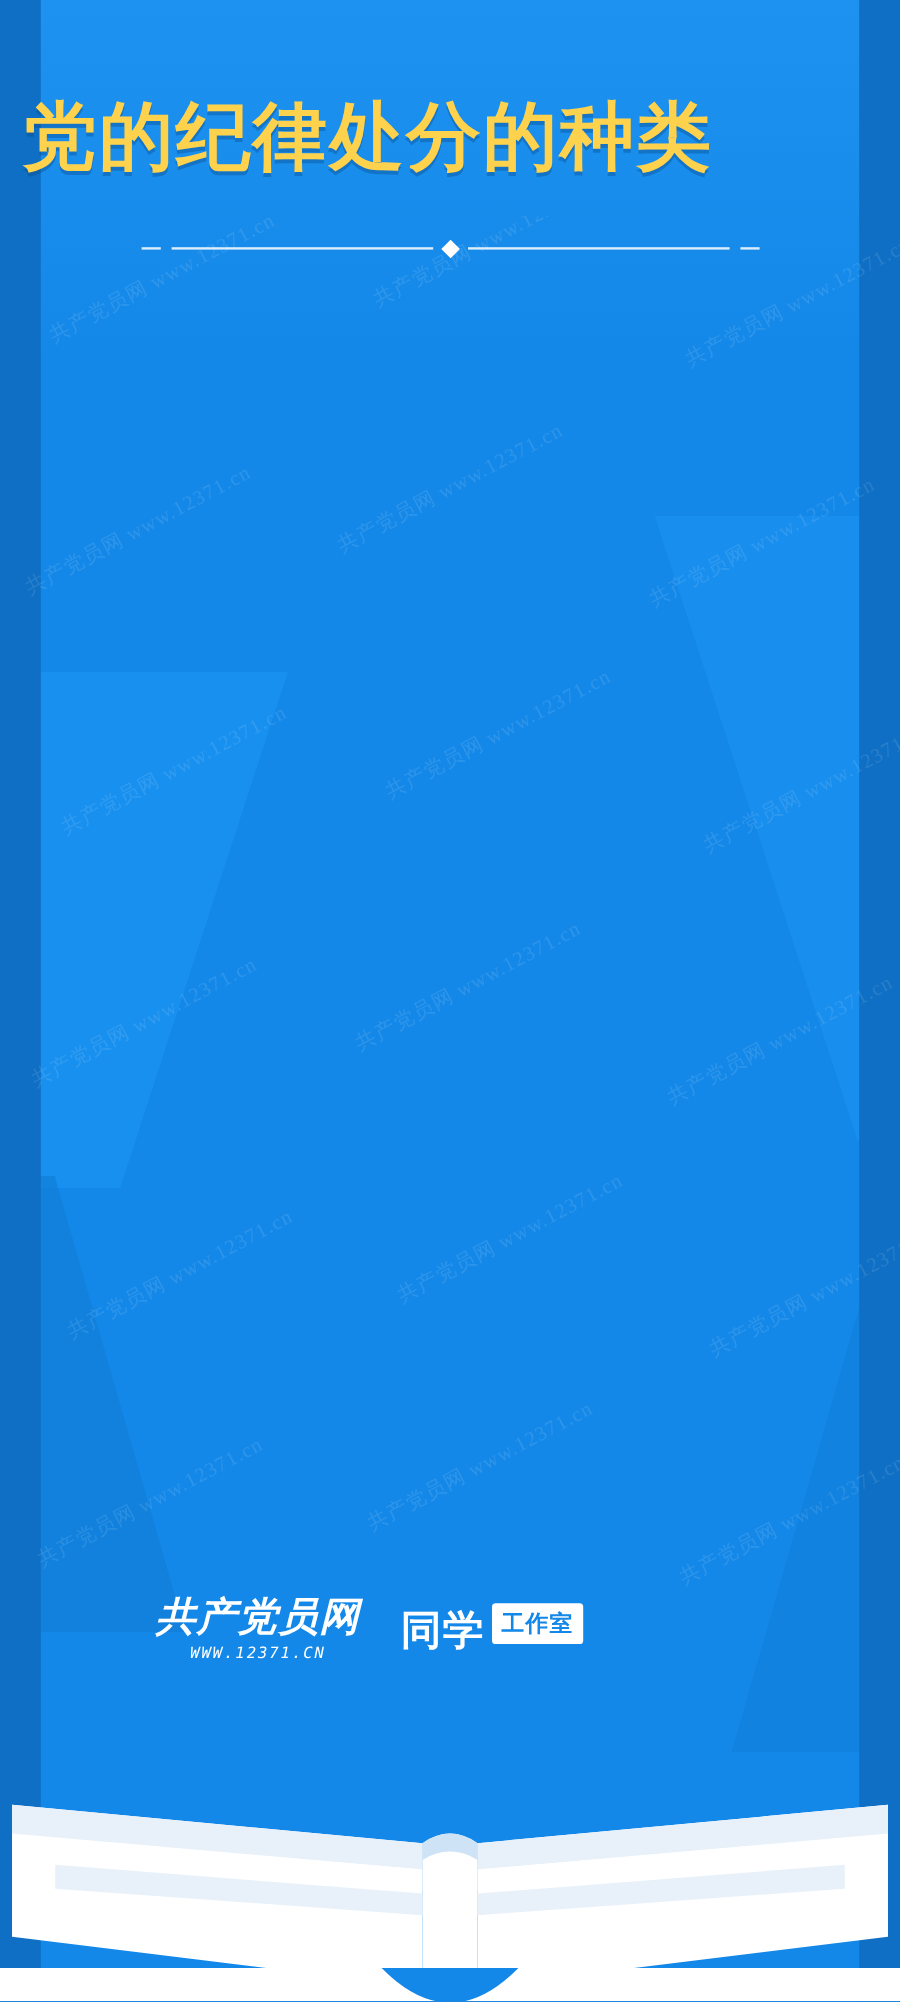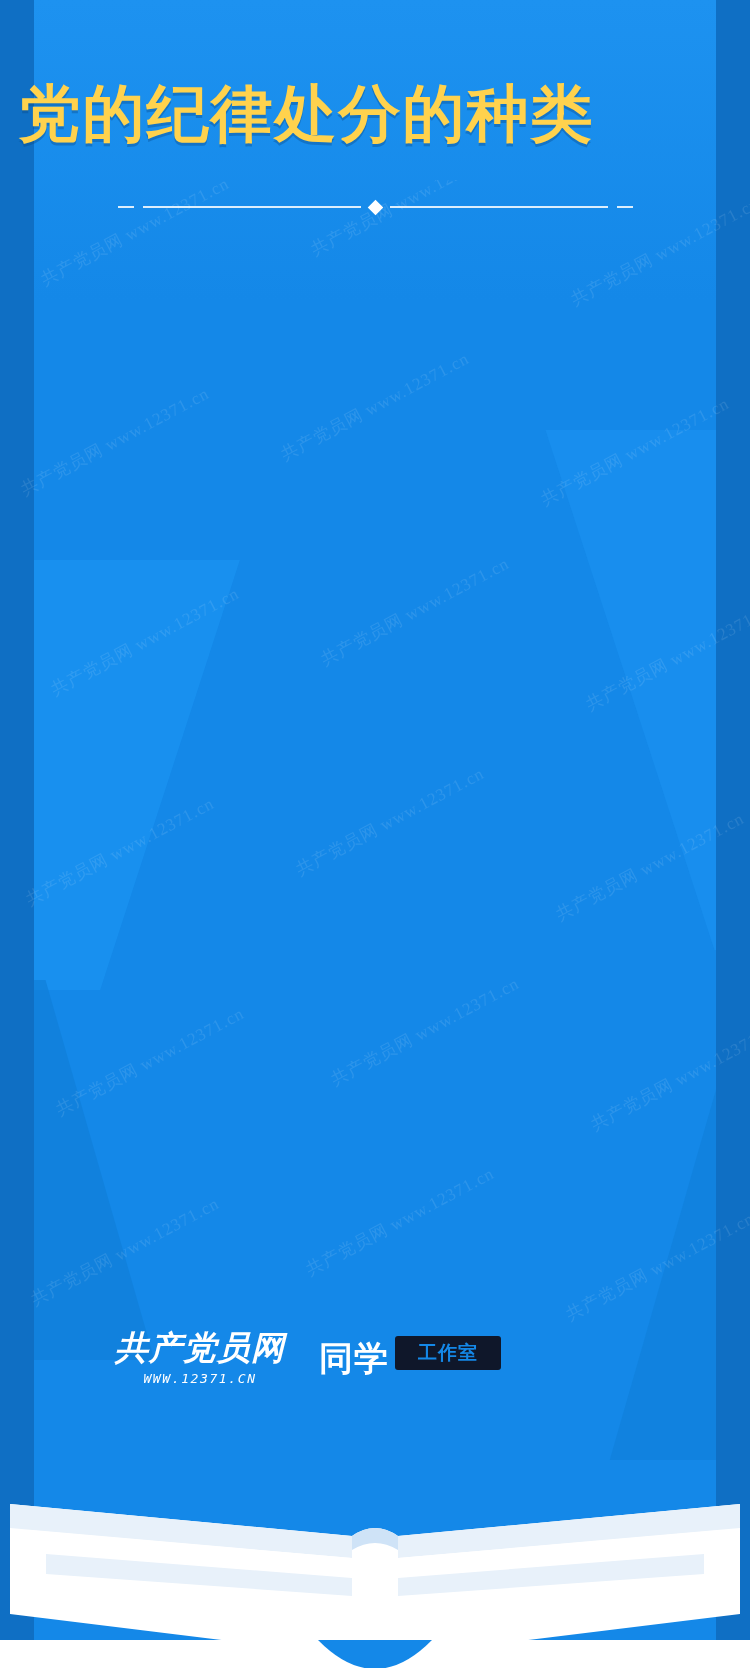--- a/index.html
+++ b/index.html
@@ -194,25 +194,25 @@
     gap: 6px;
   }
   .logo-tx .tx-main {
     color: #ffffff;
     font-size: 34px;
     font-weight: bold;
     letter-spacing: 1px;
     font-family: "DejaVu Sans", sans-serif;
   }
   .logo-tx .tx-badge {
-    background: #0f172a;
+    background: #ffffff;
     color: #1488e8;
     font-size: 19px;
     font-weight: bold;
-    padding: 4px 23px;
+    padding: 4px 8px;
     border-radius: 3px;
     letter-spacing: 1px;
     font-family: Liberation Serif, serif;
   }
 
   
   .book {
     position: absolute;
     left: 0;
     bottom: 0;

